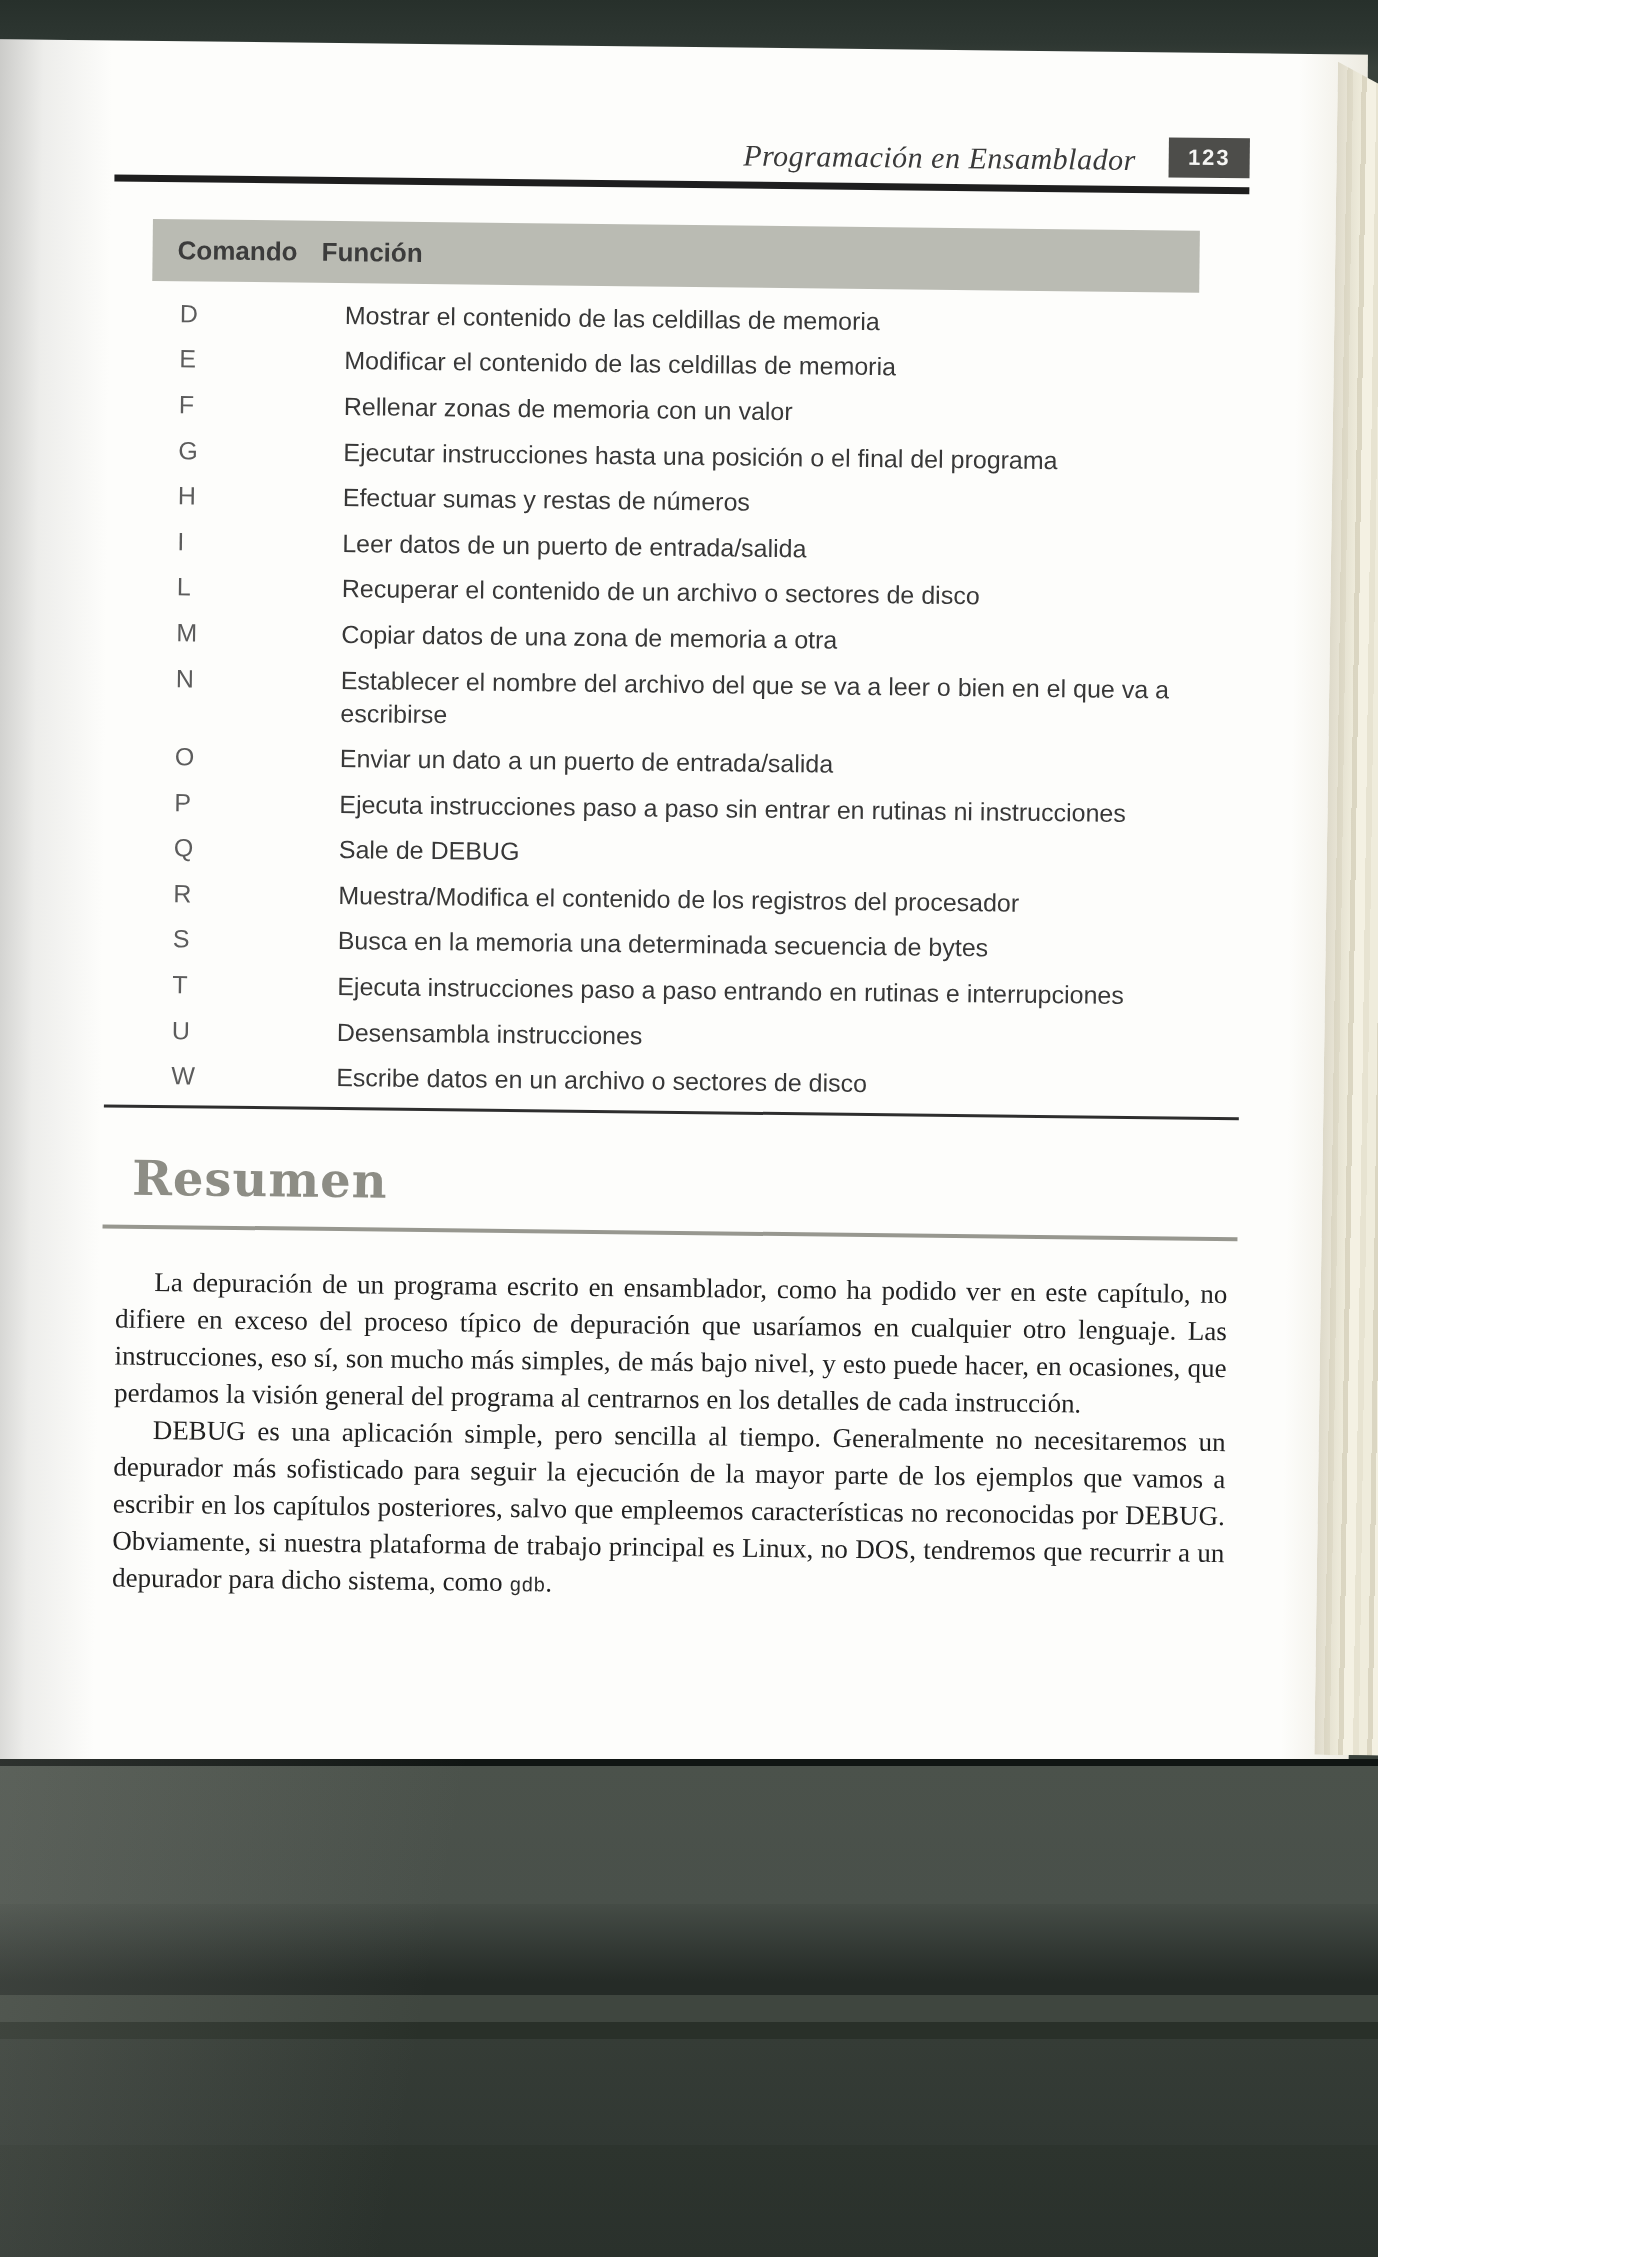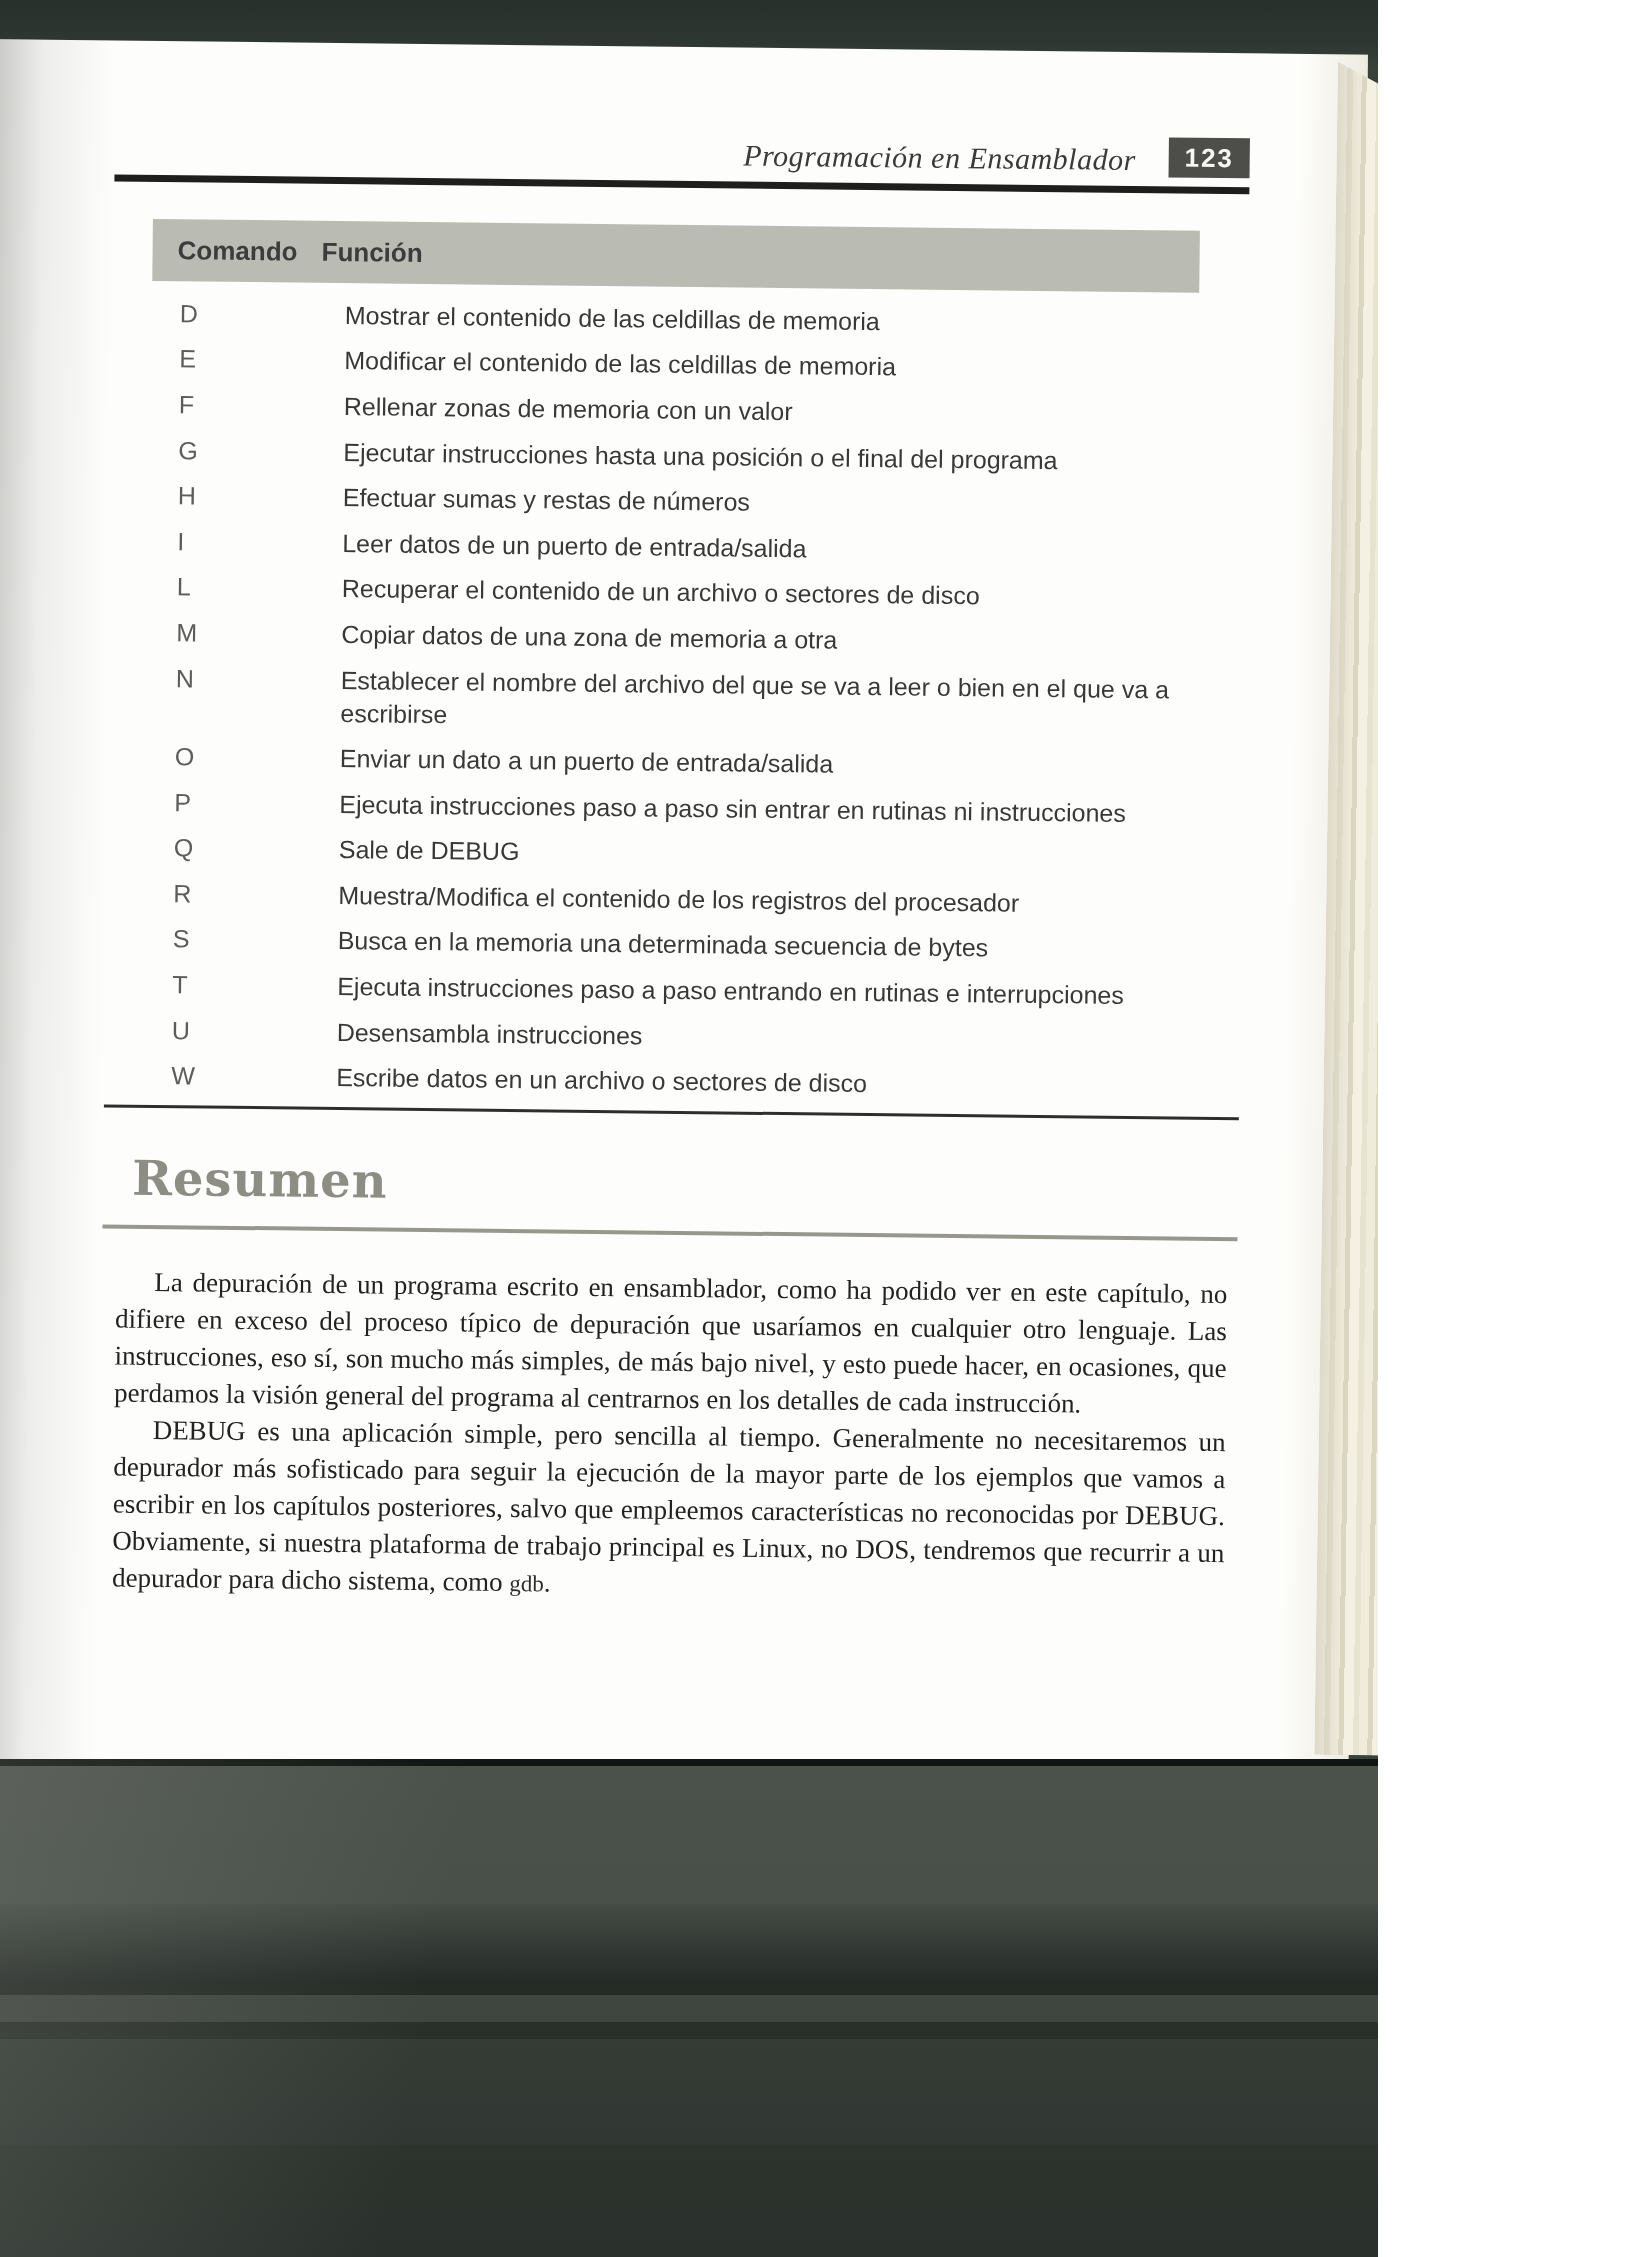--- a/index.html
+++ b/index.html
@@ -69,21 +69,21 @@
     display:flex;justify-content:flex-end;align-items:flex-end;gap:33px;
     margin-top:85px;
   }
   .running-title{
     font-family:"Liberation Serif",serif;font-style:italic;
     font-size:30px;line-height:35px;color:#3a3a3a;letter-spacing:0.5px;
   }
   .page-badge{
     width:81px;height:40px;background:#4d4d4a;color:#f6f6f4;
     display:flex;align-items:center;justify-content:center;
-    font-weight:bold;font-size:26px;letter-spacing:1.9px;
+    font-weight:bold;font-size:22px;letter-spacing:1.9px;
   }
   .header-rule{height:7.7px;background:#1e1e1e;margin-top:8.7px;}
 
   .cmd-table{margin-top:37px;}
   .band{
     margin-left:39px;width:1047px;height:62px;background:#babbb3;
     display:flex;align-items:center;
     font-weight:bold;font-size:26px;color:#3c3c3c;
   }
   .band-c1{margin-left:25px;width:144px;}
@@ -105,21 +105,21 @@
   }
   .summary-rule{height:3.9px;background:#97978f;margin-top:21px;}
 
   .paragraphs{
     margin:35px 9.7px 0 13.5px;width:1112px;
     font-family:"Liberation Serif",serif;font-size:27px;line-height:37px;
     color:#222222;text-align:justify;
   }
   .paragraphs p{margin:0;text-indent:39px;}
   .code{
-    font-family:Liberation Serif, serif;font-size:23px;color:#2d2d2d;
+    font-family:Liberation Mono, monospace;font-size:20px;color:#2d2d2d;
   }
 </style>
 </head>
 <body>
 
 <div class="stage">
   <div class="scan"></div>
 
   <div class="paper">
     <div class="content">

